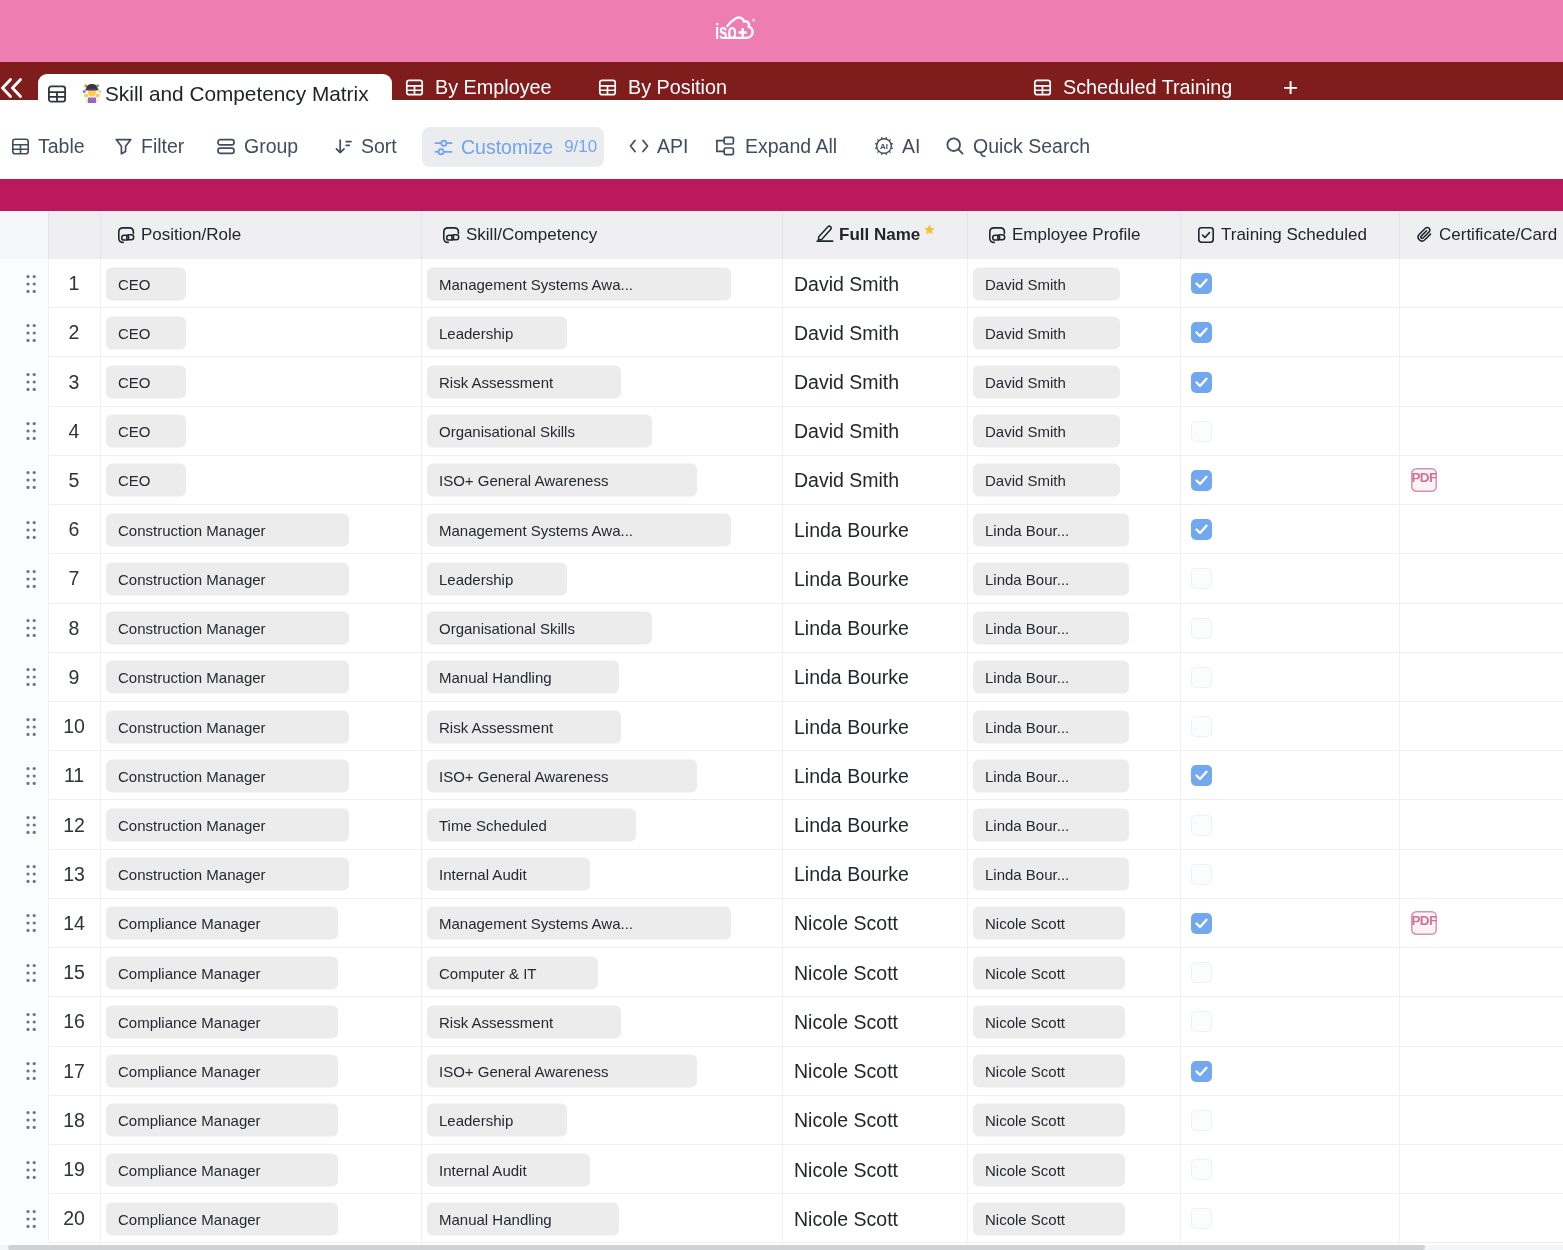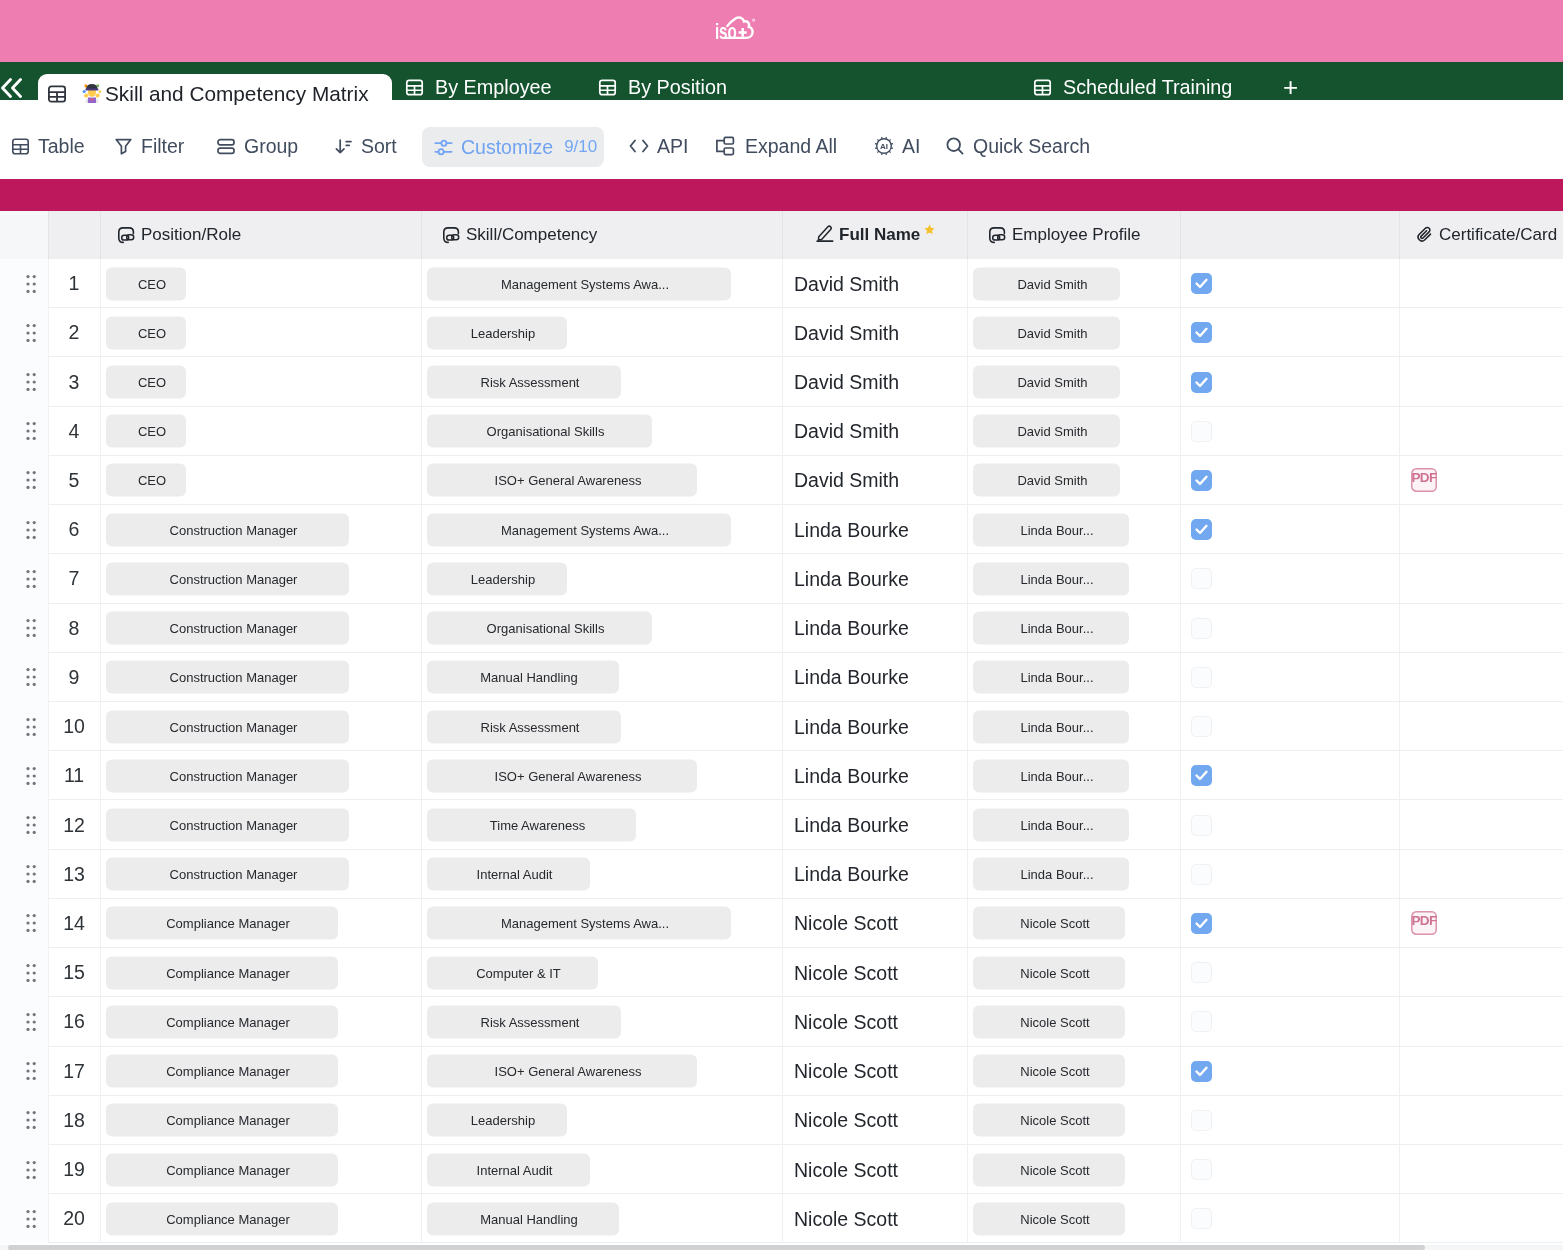--- a/index.html
+++ b/index.html
@@ -1,38 +1,38 @@
 <!DOCTYPE html>
 <html><head>
 <meta charset="utf-8">
 <style>
   * { margin:0; padding:0; box-sizing:border-box; }
   html,body { width:1563px; height:1250px; overflow:hidden; }
   body { font-family:"Liberation Sans", sans-serif; position:relative; background:#ffffff; }
   #topbar { position:absolute; left:0; top:0; width:1563px; height:62px; background:#ee7eb2; }
-  #tabbar { position:absolute; left:0; top:62px; width:1563px; height:38px; background:#14532d; }
+  #tabbar { position:absolute; left:0; top:62px; width:1563px; height:38px; background:#7f1d1d; }
   .chev { position:absolute; left:0px; top:16px; }
   .tab-active { position:absolute; left:38px; top:12px; width:354px; height:39px; background:#ffffff; border-radius:9px 9px 0 0; display:flex; align-items:center; }
   .tab { position:absolute; top:0; height:51px; display:flex; align-items:center; color:#ffffff; font-size:19.8px; }
   .tab svg { margin-right:11px; }
   #toolbar { position:absolute; left:0; top:113px; width:1563px; height:66px; background:#ffffff; }
   .titem { position:absolute; top:0; height:66px; display:flex; align-items:center; color:#414c5e; font-size:19.5px; }
   .titem svg { margin-right:8px; }
   #custpill { position:absolute; left:422px; top:14px; width:182px; height:40px; background:#ebecee; border-radius:8px; display:flex; align-items:center; font-size:19.5px; }
   #content { position:absolute; left:0; top:179px; width:1563px; height:1063px; background:#be185d; }
   #grid { position:absolute; left:0; top:32px; width:1563px; }
   #ghead { position:relative; height:48px; background:#efeff1; }
   .hcell { position:absolute; top:0; height:48px; display:flex; align-items:center; color:#21252c; font-size:17px; }
   #gbody { position:relative; background:#ffffff; }
   .gutter { position:absolute; left:0; top:0; width:48px; height:100%; background:#fbfcfd; }
   .row { position:relative; height:49.22px; }
   .rline { position:absolute; left:48px; right:0; bottom:0; height:1px; background:#edeff1; }
   .dots { position:absolute; left:25px; top:50%; margin-top:-11px; }
   .rnum { position:absolute; left:48px; top:0; width:52px; height:100%; display:flex; align-items:center; justify-content:center; font-size:19.5px; color:#2e3338; }
-  .chip { position:absolute; top:50%; transform:translateY(-50%); height:33px; line-height:34px; background:#ececec; border-radius:6px; font-size:13px; color:#26292e; padding-left:12px; white-space:nowrap; overflow:hidden;text-align:center; }
+  .chip { position:absolute; top:50%; transform:translateY(-50%); height:33px; line-height:34px; background:#ececec; border-radius:6px; font-size:15px; color:#26292e; padding-left:12px; white-space:nowrap; overflow:hidden; }
   .c1 { left:106px; }
   .c2 { left:427px; }
   .c3 { position:absolute; left:794px; top:50%; transform:translateY(-50%); font-size:19.5px; color:#23272d; white-space:nowrap; }
   .c4 { left:973px; }
   .cbx { position:absolute; left:1191px; top:50%; margin-top:-10.5px; width:21px; height:21px; border-radius:5px; }
   .on  { background:#71a8f0; }
   .off { background:#fbfcfd; box-shadow: inset 0 0 0 1px #eff1f3; }
   .cbx svg { position:absolute; left:3px; top:4px; }
   .pdf { position:absolute; left:1411px; top:50%; margin-top:-12.5px; }
   .vline { position:absolute; top:0; width:1px; }
@@ -217,20 +217,27 @@
           </svg>
         </div>
         <div class="hcell" style="left:988px;">
           <svg width="18" height="18" viewBox="0 0 18 18" fill="none" style="margin-right:6px;">
             <path d="M6.2 16.4 C3.4 16.4 1.8 14.9 1.8 12.2 V6.1 C1.8 3.4 3.4 1.9 6.2 1.9 H12.1 C14.9 1.9 16.4 3.4 16.4 6.1 V7.6" stroke="#21252c" stroke-width="1.6" stroke-linecap="round"></path>
             <rect x="4.7" y="9.2" width="7.0" height="4.9" rx="2.45" stroke="#21252c" stroke-width="1.5"></rect>
             <rect x="9.7" y="8.8" width="7.0" height="4.9" rx="2.45" stroke="#21252c" stroke-width="1.5"></rect>
           </svg>
           <span>Employee Profile</span>
         </div>
+        <div class="hcell" style="left:1197px;">
+          <svg width="18" height="18" viewBox="0 0 18 18" fill="none" style="margin-right:6px;">
+            <rect x="1.8" y="1.8" width="14.4" height="14.4" rx="2.6" stroke="#21252c" stroke-width="1.6"></rect>
+            <path d="M5.6 9.1 L8 11.5 L12.5 6.6" stroke="#21252c" stroke-width="1.6" stroke-linecap="round" stroke-linejoin="round"></path>
+          </svg>
+          <span>Training Scheduled</span>
+        </div>
         <div class="hcell" style="left:1416px;">
           <svg width="17" height="18" viewBox="0 0 17 18" fill="none" style="margin-right:6px;">
             <path d="M14.5 8.1 L8.6 14 a3.9 3.9 0 0 1 -5.5 -5.5 L9.4 2.2 a2.6 2.6 0 0 1 3.7 3.7 L6.8 12.2 a1.3 1.3 0 0 1 -1.8 -1.8 L10.6 4.8" stroke="#21252c" stroke-width="1.6" stroke-linecap="round" stroke-linejoin="round"></path>
           </svg>
           <span>Certificate/Card</span>
         </div>
         <div class="vline" style="left:48px;height:48px;background:#e2e4e6;"></div>
         <div class="vline" style="left:100px;height:48px;background:#e2e4e6;"></div>
         <div class="vline" style="left:421px;height:48px;background:#e2e4e6;"></div>
         <div class="vline" style="left:782px;height:48px;background:#e2e4e6;"></div>
@@ -459,21 +466,21 @@
           <div class="dots"><svg width="12" height="22" viewBox="0 0 12 22">
               <circle cx="3.0" cy="3.6" r="1.6" fill="#70757d"></circle>
               <circle cx="9.2" cy="3.6" r="1.6" fill="#70757d"></circle>
               <circle cx="3.0" cy="11.0" r="1.6" fill="#70757d"></circle>
               <circle cx="9.2" cy="11.0" r="1.6" fill="#70757d"></circle>
               <circle cx="3.0" cy="18.4" r="1.6" fill="#70757d"></circle>
               <circle cx="9.2" cy="18.4" r="1.6" fill="#70757d"></circle>
             </svg></div>
           <div class="rnum">12</div>
           <div class="chip c1" style="width:243px;">Construction Manager</div>
-          <div class="chip c2" style="width:209px;">Time Awareness</div>
+          <div class="chip c2" style="width:209px;">Time Scheduled</div>
           <div class="c3">Linda Bourke</div>
           <div class="chip c4" style="width:156px;">Linda Bour...</div>
           <div class="cbx off"></div>
           <div class="rline"></div>
         </div>
         <div class="row">
           <div class="dots"><svg width="12" height="22" viewBox="0 0 12 22">
               <circle cx="3.0" cy="3.6" r="1.6" fill="#70757d"></circle>
               <circle cx="9.2" cy="3.6" r="1.6" fill="#70757d"></circle>
               <circle cx="3.0" cy="11.0" r="1.6" fill="#70757d"></circle>

